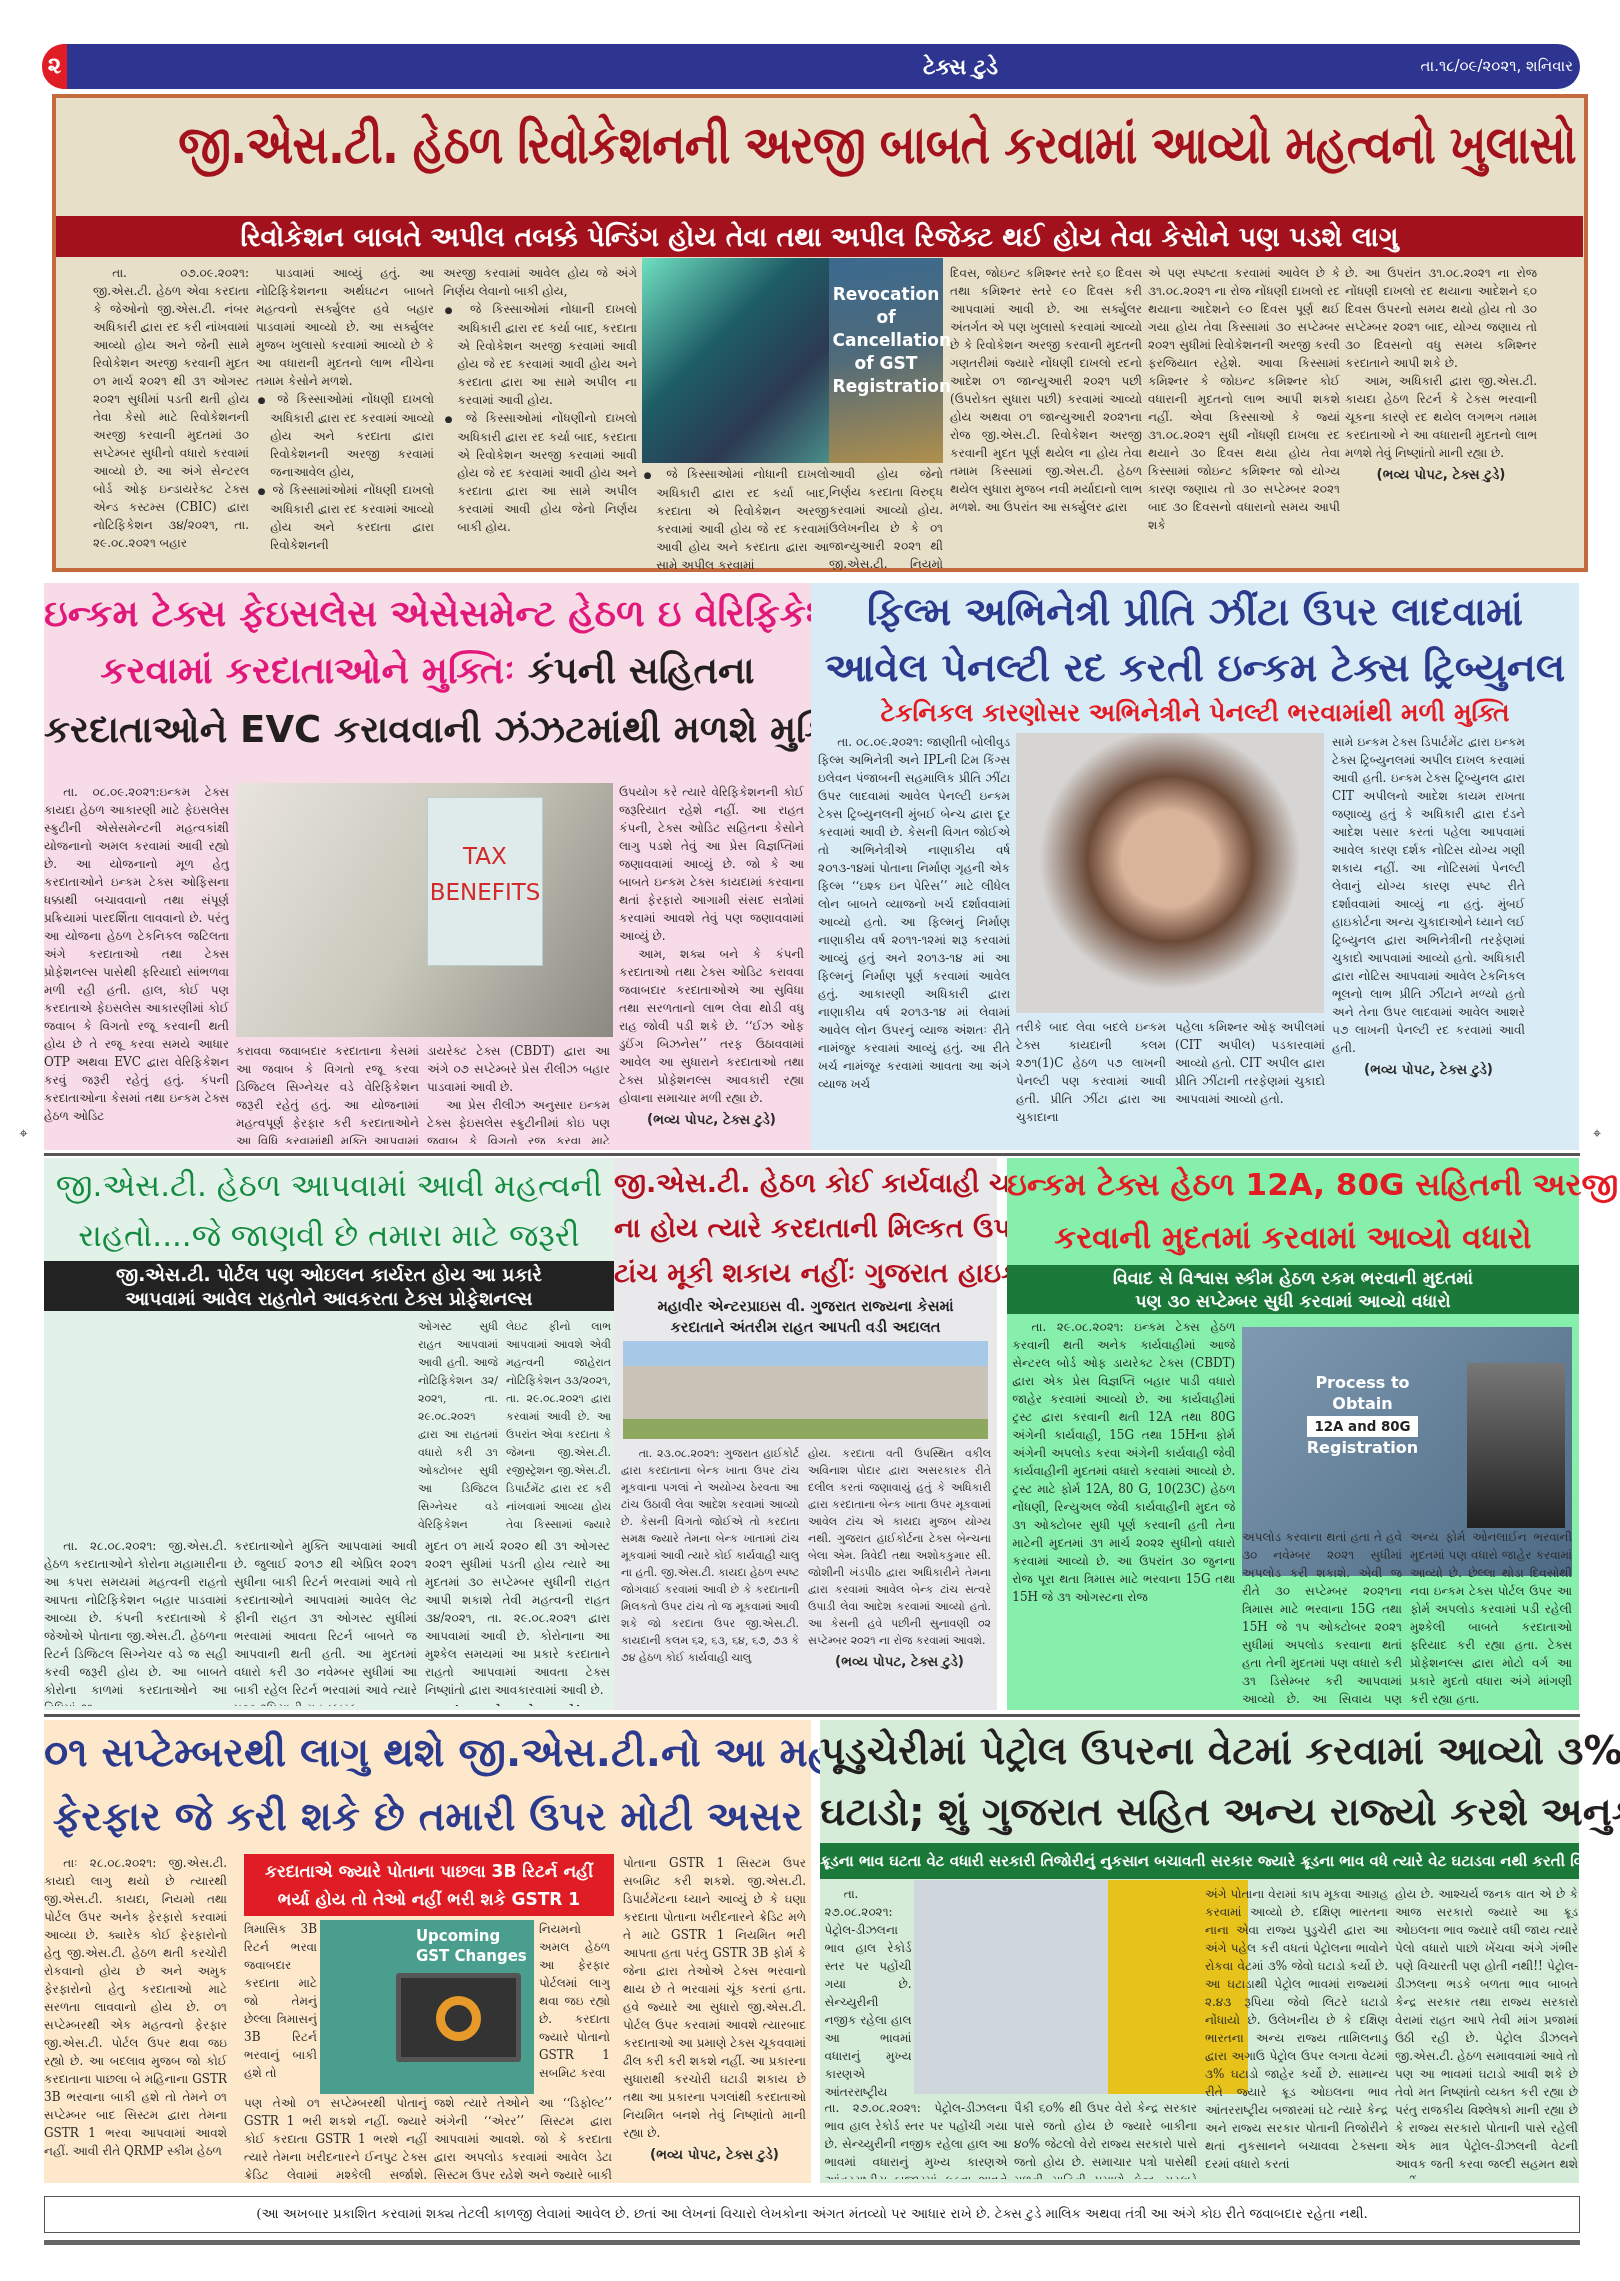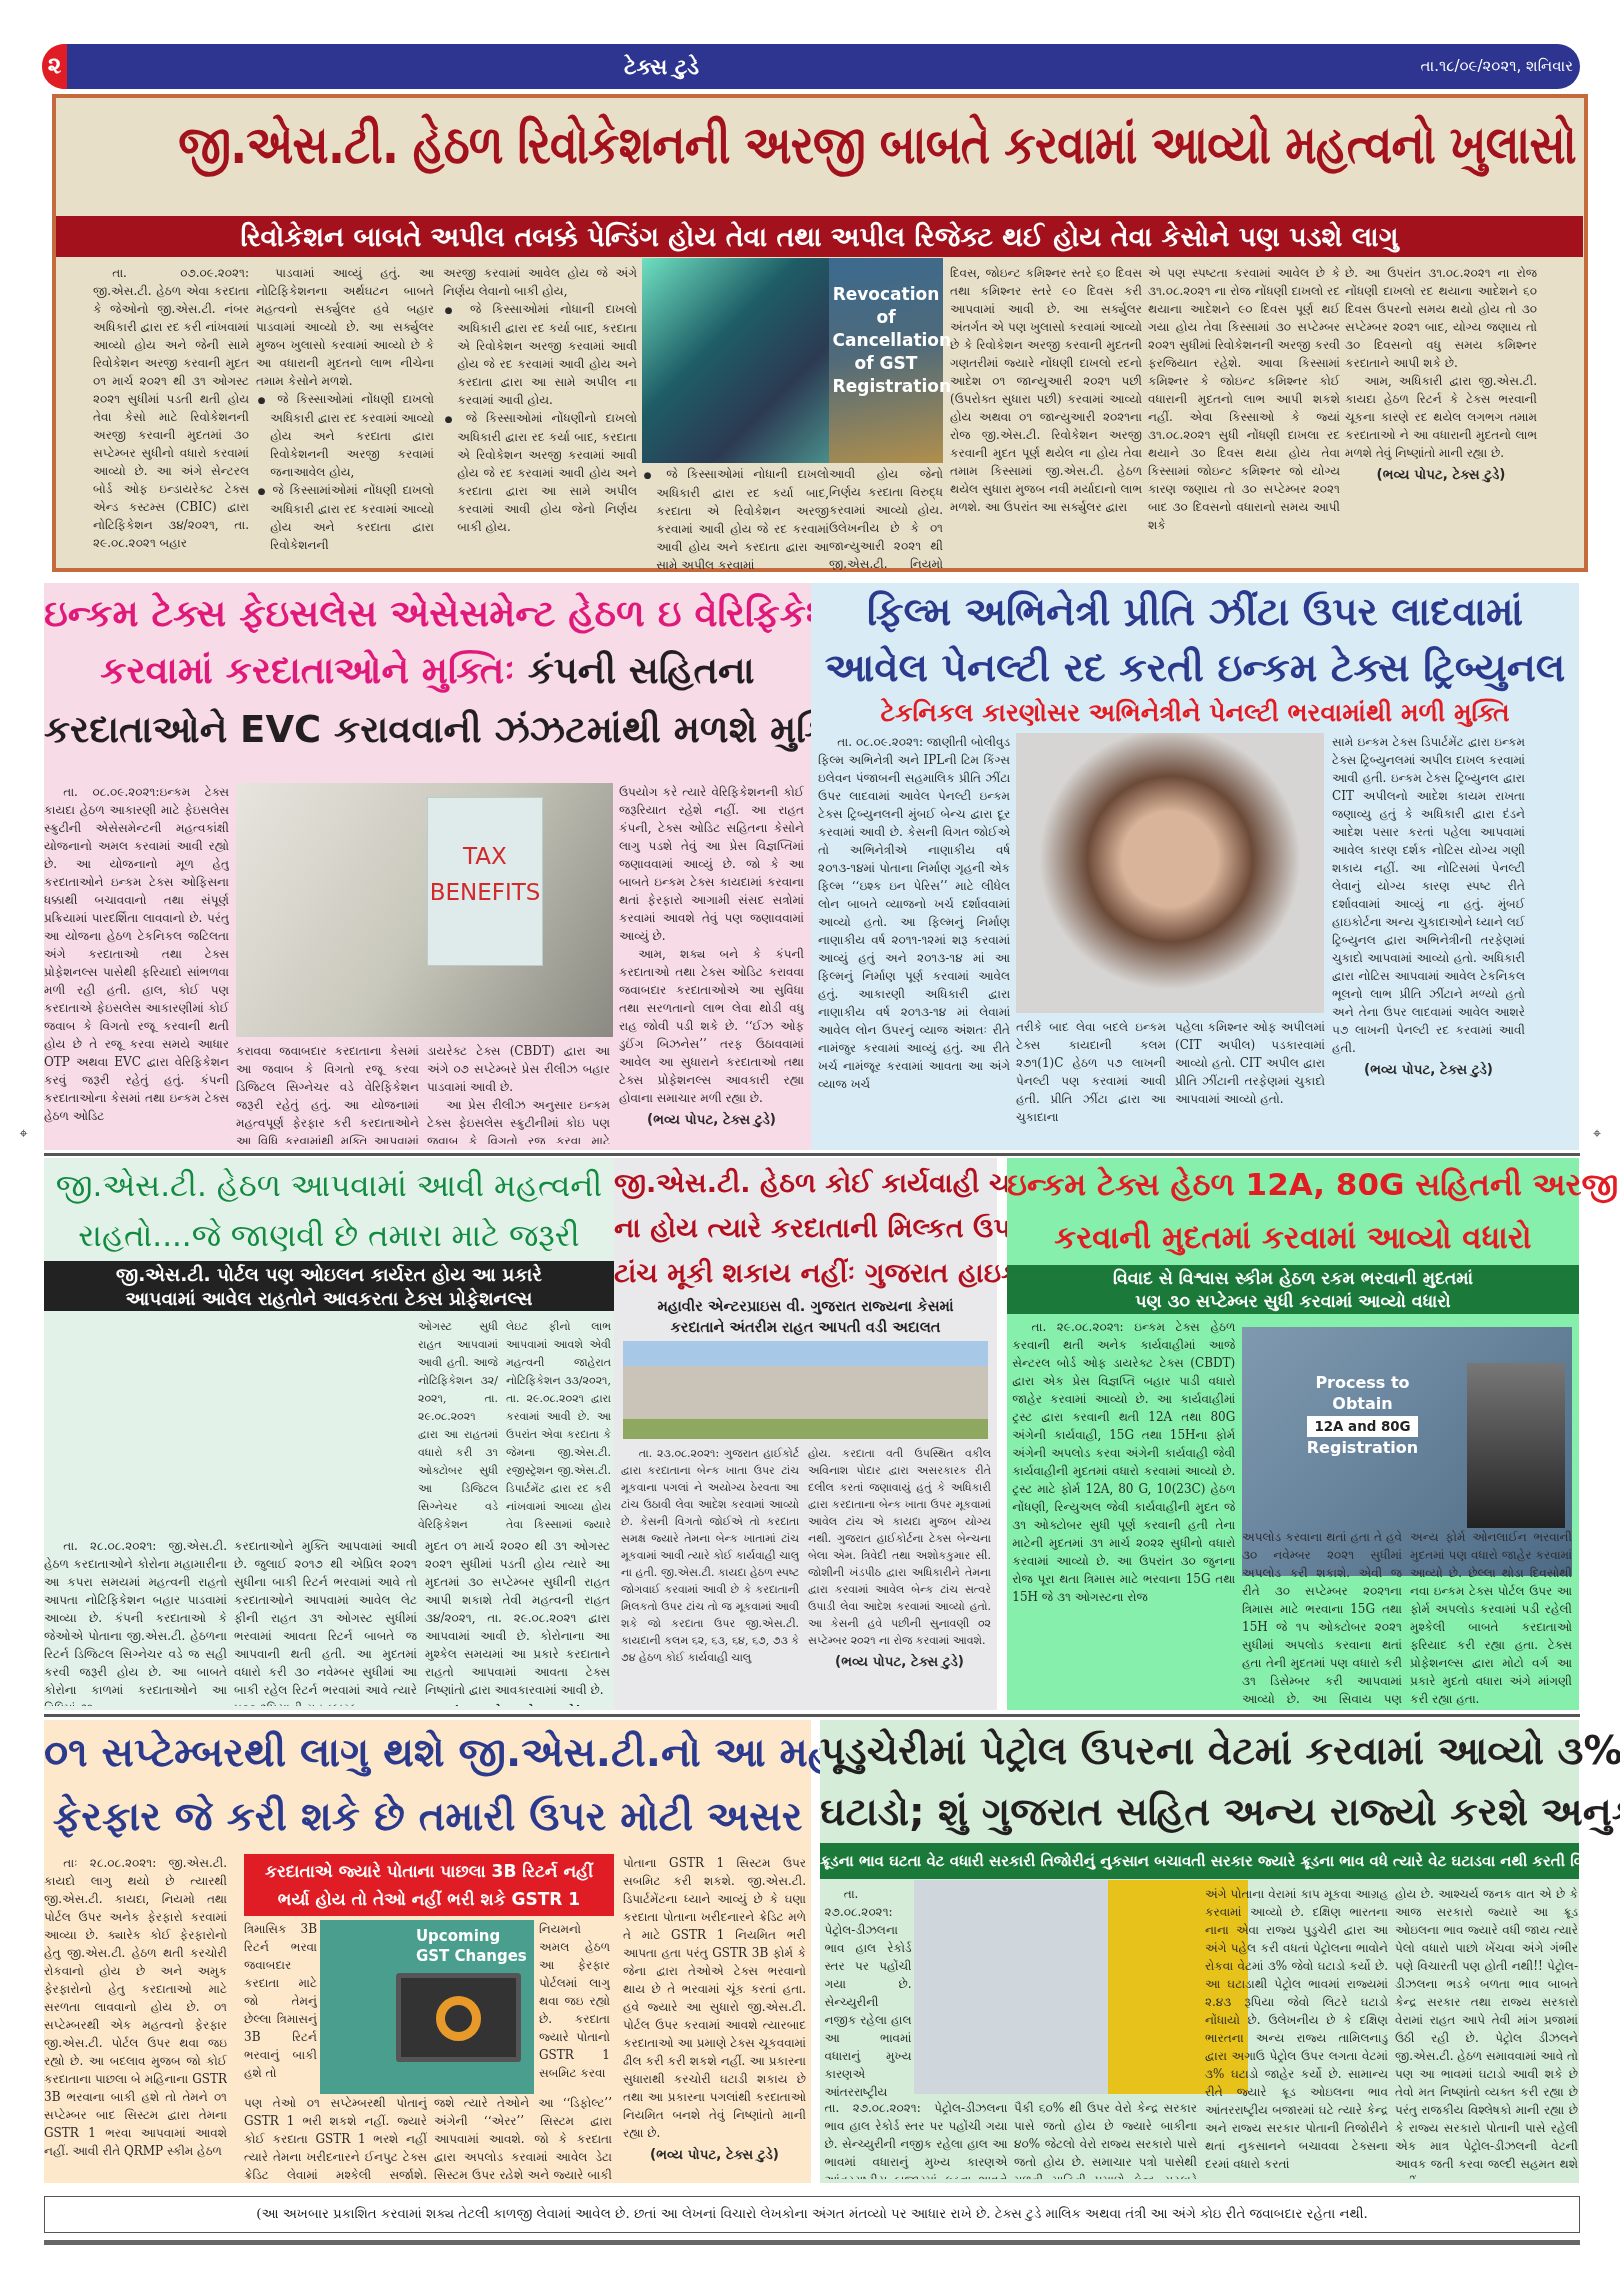--- a/index.html
+++ b/index.html
@@ -7,21 +7,21 @@
 body{font-family:"DejaVu Sans",sans-serif;position:relative;color:#222}
 .abs{position:absolute}
 .txt{font-family:"DejaVu Serif",serif;font-size:12px;line-height:18px;color:#2a2a2a;text-align:justify;overflow:hidden}
 .txt p{text-indent:1.6em}
 .txt .b{padding-left:14.3px;text-indent:-12.5px}
 .txt .b:before{content:"\25CF  ";font-size:9px}
 .credit{font-weight:bold;text-align:center;font-family:"DejaVu Sans",sans-serif;font-size:13.4px;text-indent:0!important;margin-top:3.6px}
 
 #mast{left:44px;top:44px;width:1536px;height:45px;background:#2e3590;border-radius:23px}
 #pgno{left:42px;top:44px;width:25px;height:45px;background:#e01d24;border-radius:22px 0 0 22px;color:#fff;font-weight:bold;font-size:23px;line-height:43px;text-align:center}
-#mast-title{left:624px;top:44px;width:374px;height:44px;color:#fff;font-weight:bold;font-size:21.4px;line-height:45px;text-align:left}
+#mast-title{left:624px;top:44px;width:374px;height:44px;color:#fff;font-weight:bold;font-size:21.4px;line-height:45px;text-align:right}
 #mast-date{left:1230px;top:44px;width:343px;height:45px;color:#fff;font-size:15px;line-height:45px;text-align:right}
 
 #s1{left:52px;top:94px;width:1536px;height:478px;background:#e8dfc8;border:4.5px solid #c46a3c}
 #s1-h{left:0;top:7.1px;width:1527px;text-align:center;color:#a3111c;font-weight:bold;font-size:53px;line-height:80px;font-family:"DejaVu Sans",sans-serif;letter-spacing:-0.9px;white-space:nowrap;transform:scaleX(0.84);transform-origin:center}
 #s1-sub{left:0;top:118px;width:1527px;height:41px;background:#a3111c;color:#fff;font-weight:bold;font-size:27px;line-height:41px;text-align:center;white-space:nowrap}
 
 #s2a{left:44px;top:583px;width:767px;height:567px;background:#f7dbe6}
 #s2a-h1{left:0;top:1.8px;width:767px;text-align:center;color:#e0197a;font-weight:bold;font-size:37px;line-height:57px;white-space:nowrap}
 #s2a-h2{left:0;top:59px;width:767px;text-align:center;font-weight:bold;font-size:37px;line-height:57px;white-space:nowrap}
 #s2a-h2 .pk{color:#e0197a}

